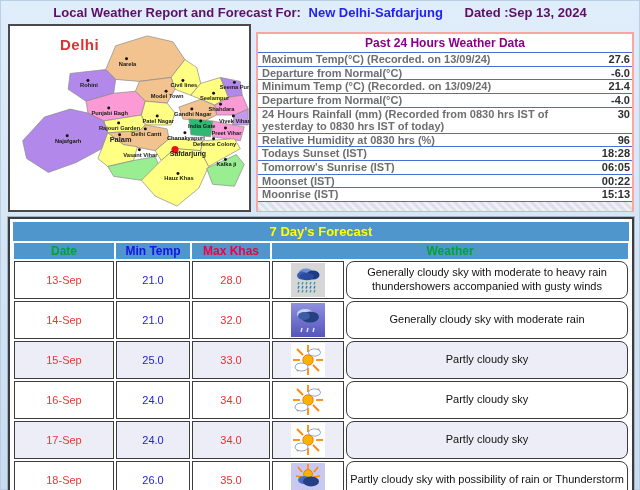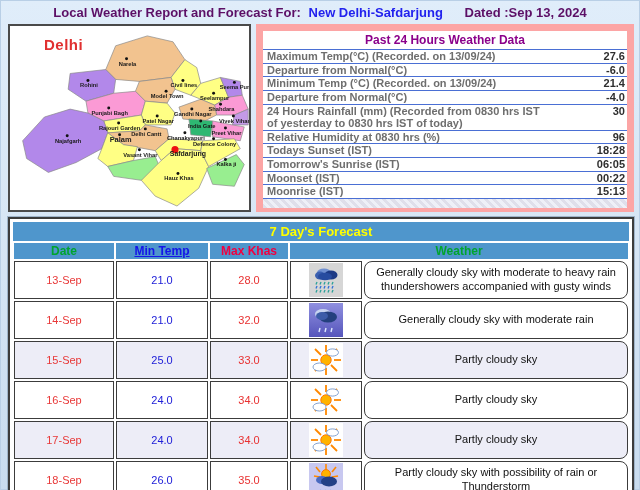--- a/index.html
+++ b/index.html
@@ -30,27 +30,27 @@
     color:var(--title-text);white-space:nowrap;
   }
   .title-bar .station{color:var(--station-link);margin:0 4px;}
   .title-bar .dated{margin-left:14px;}
   
   .top-row{display:flex;gap:5px;margin:4px 6px 0 8px;height:188px;}
   .map-panel{
     width:243px;background:#fff;border:2px solid #4a4a4a;position:relative;flex:none;
   }
   .map-title{
-    position:absolute;left:34px;top:10px;font-weight:bold;font-size:15px;
+    position:absolute;left:50px;top:10px;font-weight:bold;font-size:15px;
     color:var(--map-title);letter-spacing:0.5px;
   }
   .map-panel svg{display:block;width:100%;height:100%;}
   .data-panel{
-    flex:1;background:#fff;border:7px solid #fca5a5;
-    display:flex;flex-direction:column;
+    flex:1;background:#fff;border:2px solid #fca5a5;
+    display:flex;flex-direction:column;margin-top:8px;
   }
   .p24-title{
     text-align:center;color:var(--p24-title);font-weight:bold;font-size:12px;
     padding:2px 0;border-bottom:1px solid var(--row-divider);flex:none;
   }
   .p24-rows{flex:1;display:flex;flex-direction:column;}
   .p24-row{
     flex:1;display:flex;align-items:flex-start;border-bottom:1px solid var(--row-divider);
     font-size:11px;
     font-weight:bold;
@@ -69,21 +69,21 @@
   }
   .forecast-title{
     background:var(--band-bg);color:var(--band-title);font-weight:bold;
     text-align:center;font-size:13px;padding:2px 0;margin:1px 1px 0 1px;
   }
   table.fc{width:100%;border-collapse:separate;border-spacing:2px;}
   table.fc th{
     background:var(--band-bg);font-size:12px;font-weight:bold;padding:1px 0;
   }
   th.c-date{width:100px;color:var(--head-green);}
-  th.c-min{width:92px;color:#1414e8;text-decoration:underline;}
+  th.c-min{width:74px;color:#1414e8;}
   th.c-max{width:78px;color:#f00040;}
   th.c-weather{color:var(--head-green);}
   table.fc td{
     border:1px solid #3c3c3c;text-align:center;vertical-align:middle;
     font-size:11px;height:29px;background:#fff;padding:1px 2px;
   }
   td.c-icon{width:72px;}
   tr.fc-row:nth-child(2n+3) td{background:#ededf7;}
   td.d{color:var(--date-red);}
   td.mn{color:var(--min-blue);}

